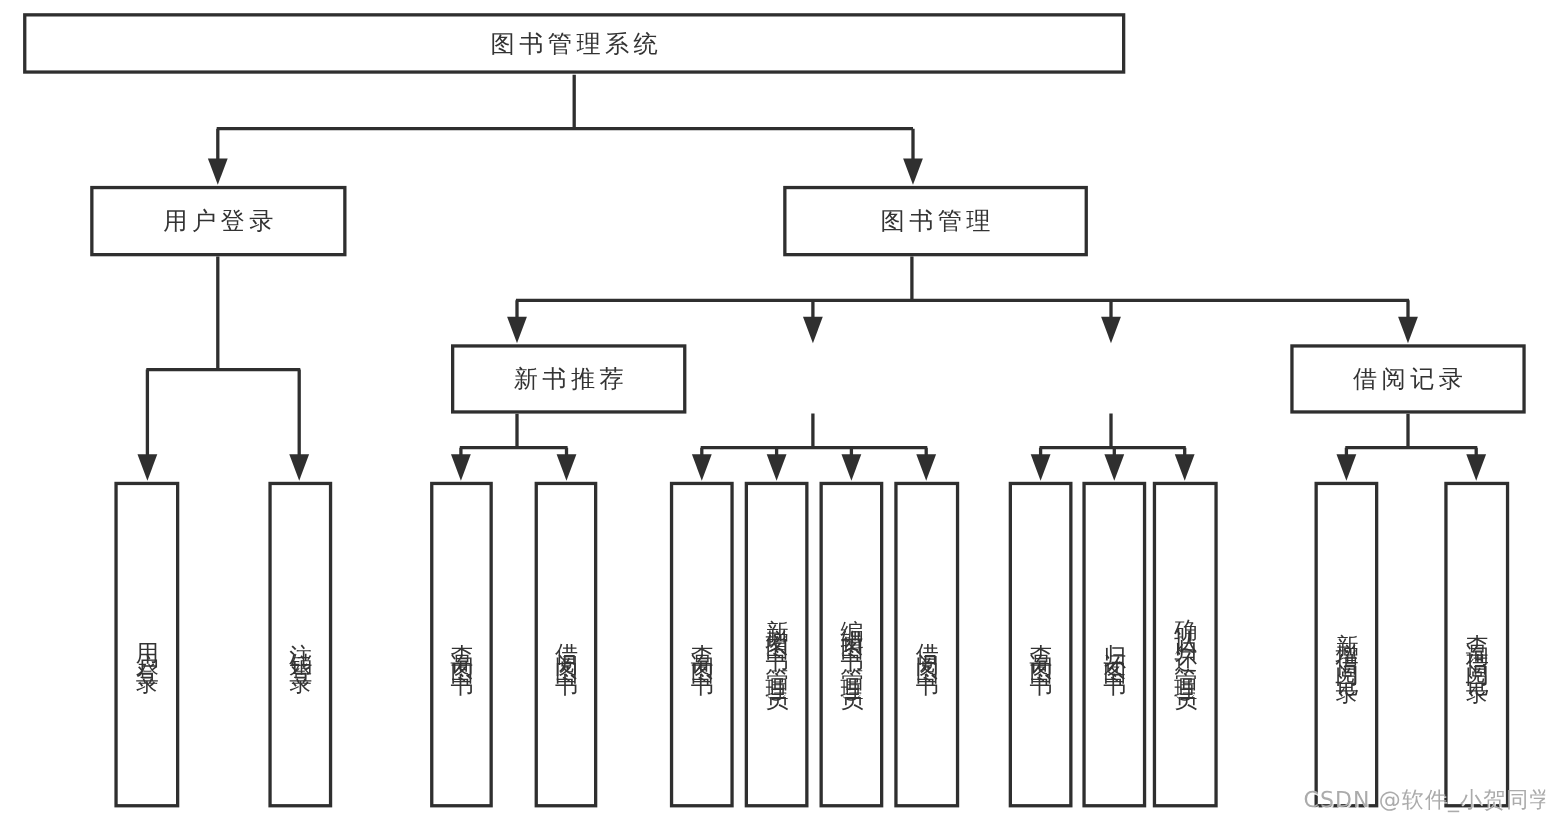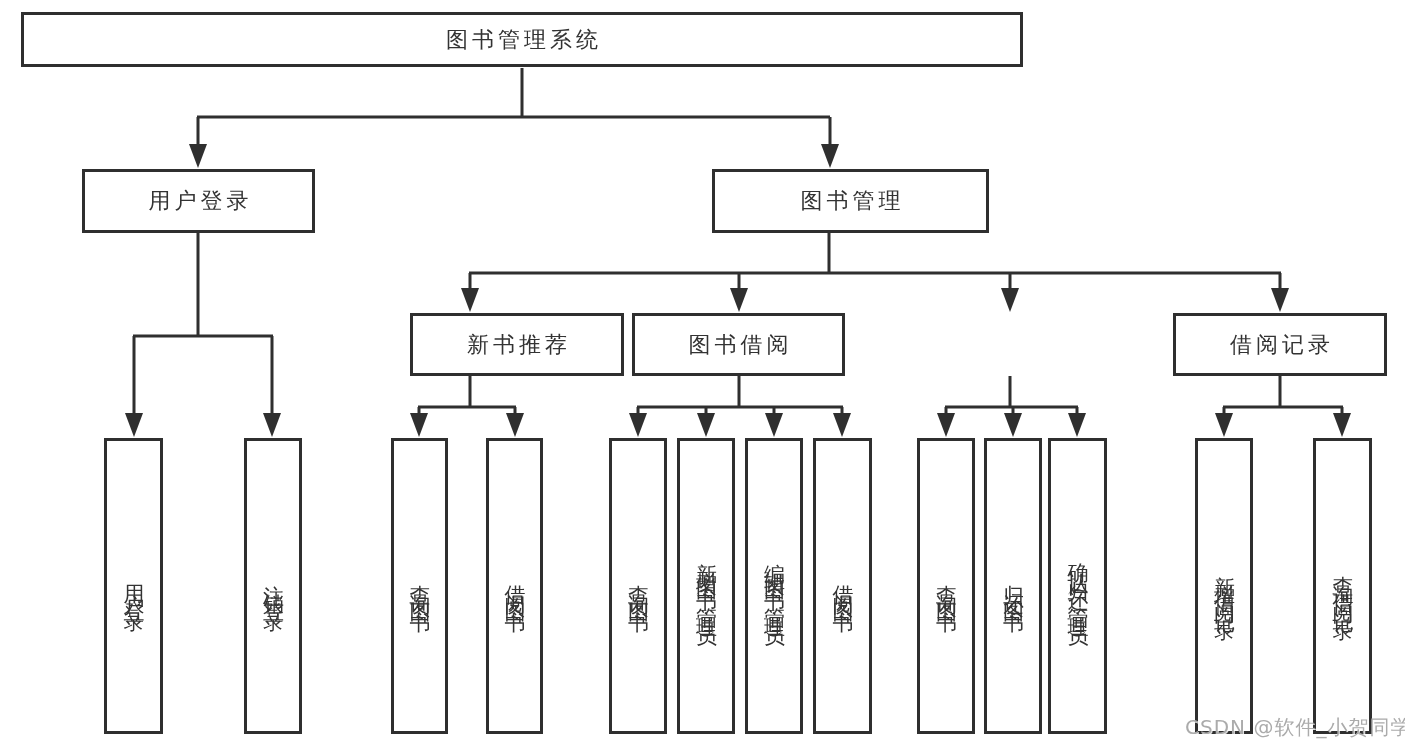--- a/index.html
+++ b/index.html
@@ -117,21 +117,20 @@
       <polygon points="1333,413 1351,413 1342,437"></polygon>
     </g>
   </svg>
 
   <div class="node n-root">图书管理系统</div>
 
   <div class="node n-user-login">用户登录</div>
   <div class="node n-book-mgmt">图书管理</div>
 
   <div class="node n-new-books">新书推荐</div>
-  <div class="node n-book-borrow">图书借阅</div>
   <div class="node n-borrow-records">借阅记录</div>
 
   <div class="node vnode leaf l-user-login">用户登录</div>
   <div class="node vnode leaf l-logout">注销登录</div>
 
   <div class="node vnode leaf l-rec-query">查询图书</div>
   <div class="node vnode leaf l-rec-borrow">借阅图书</div>
 
   <div class="node vnode leaf l-bb-query">查询图书</div>
   <div class="node vnode leaf l-bb-add">新增图书（管理员）</div>

